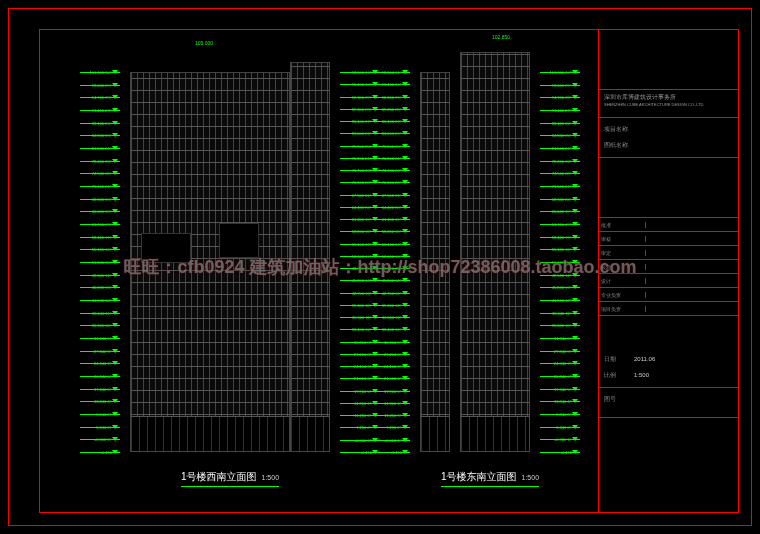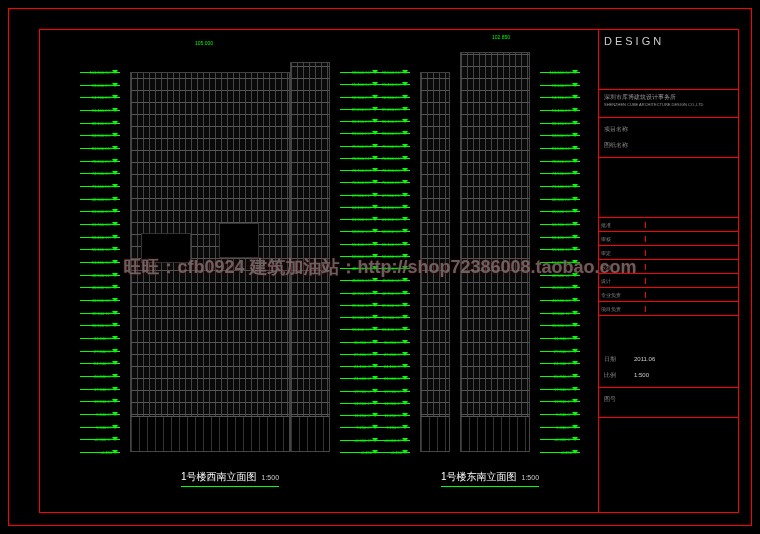--- a/index.html
+++ b/index.html
@@ -614,21 +614,20 @@
         <span class="underline"><span>1号楼西南立面图</span><span class="scale-text">1:500</span></span>
       </div>
       <div class="dwg-title dwg-title-se">
         <span class="underline"><span>1号楼东南立面图</span><span class="scale-text">1:500</span></span>
       </div>
 
     </div>
 
     <div class="title-block">
       <div class="tb-section tb-logo">
-        <div class="tb-logo-text2">DESIGN</div>
       </div>
       <div class="tb-section tb-company">
         <div>深圳市库博建筑设计事务所</div>
         <div style="font-size:4px;">SHENZHEN CUBE ARCHITECTURE DESIGN CO.,LTD</div>
       </div>
       <div class="tb-section" style="height:40px;">
         <div class="tb-row">
             <span class="tb-label">项目名称</span>
           </div>
         <div class="tb-row">

